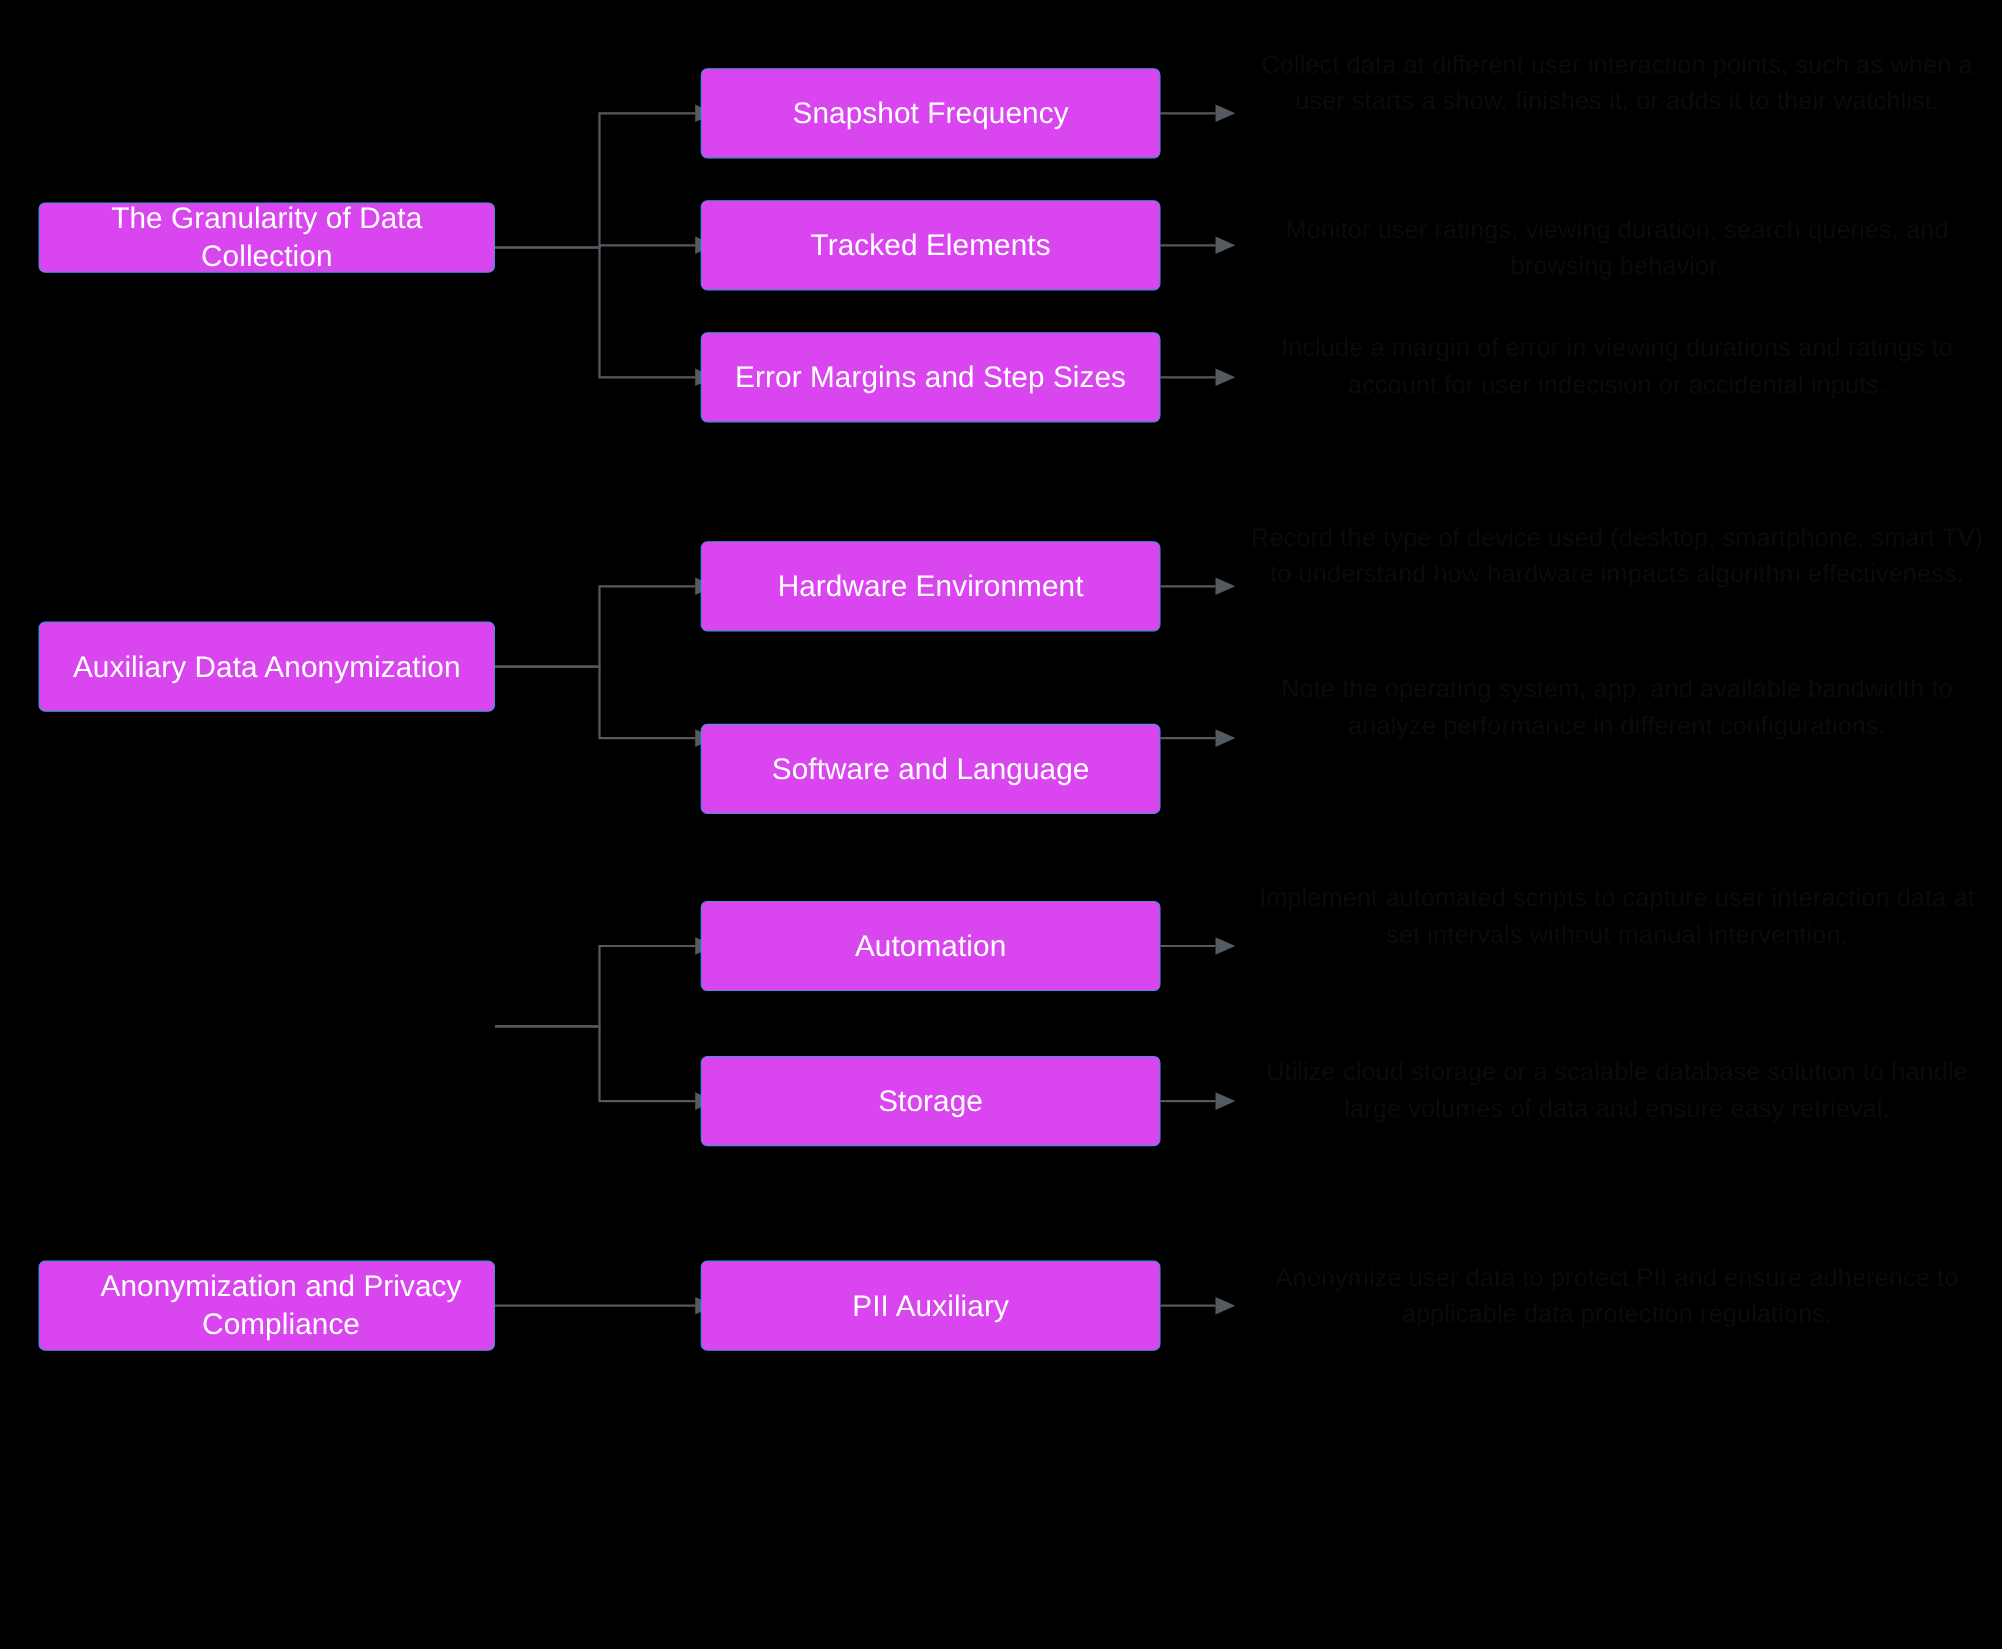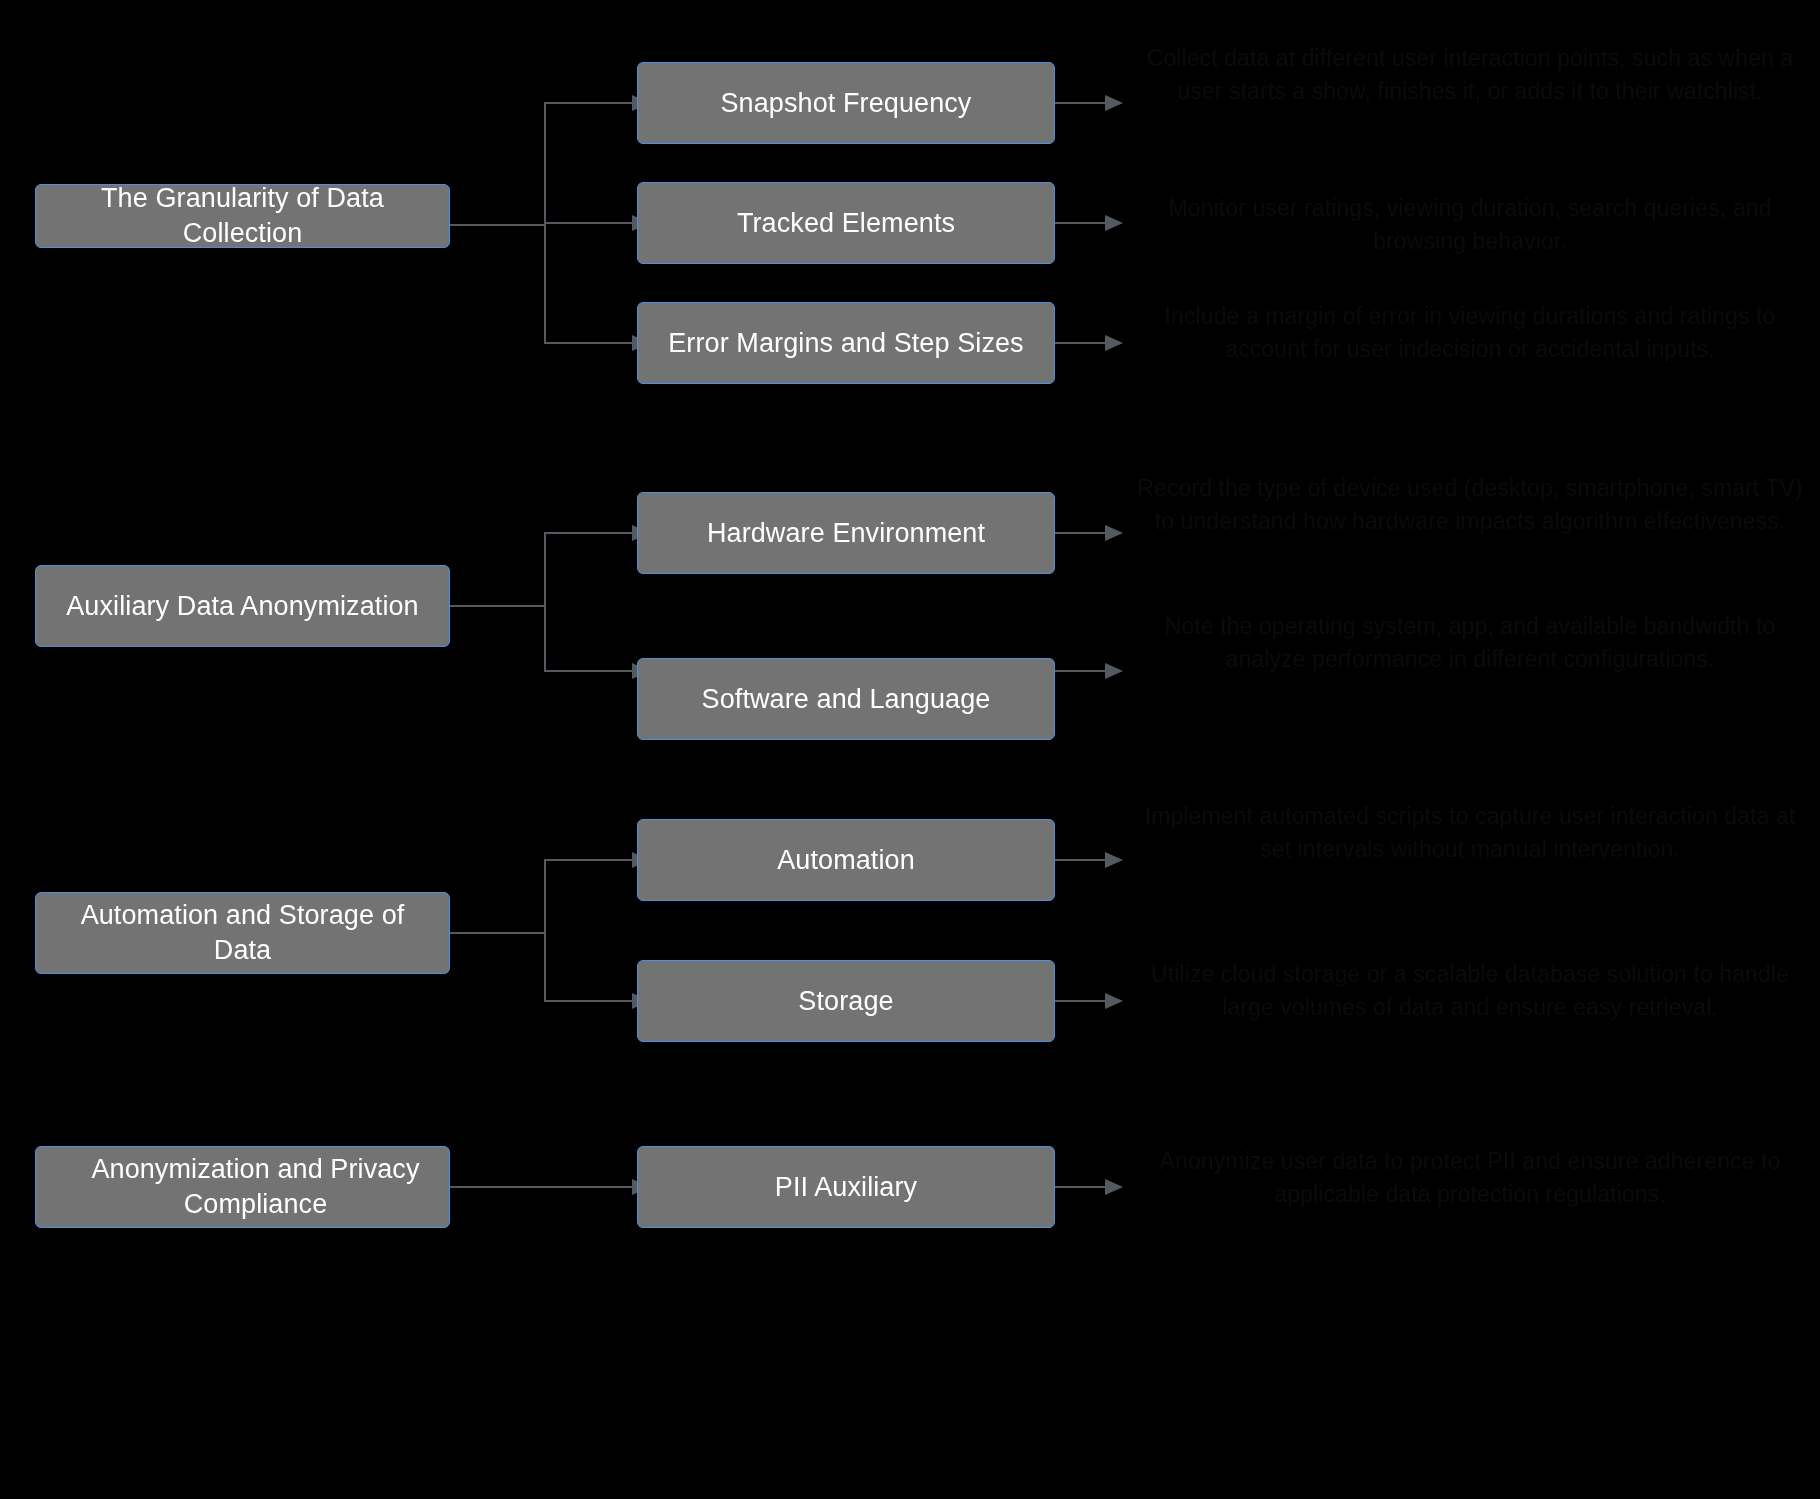--- a/index.html
+++ b/index.html
@@ -11,21 +11,21 @@
     overflow: hidden;
   }
   #canvas {
     position: relative;
     width: 1820px;
     height: 1499px;
     background: #000000;
   }
   .node {
     position: absolute;
-    background: #737373;
+    background: #d946ef;
     border: 1px solid #4a8fe0;
     border-radius: 6px;
     display: flex;
     align-items: center;
     justify-content: center;
     text-align: center;
     color: #ffffff;
     font-size: 27px;
     line-height: 1.28;
     padding: 6px 14px;
@@ -110,23 +110,20 @@
   </svg>
 
   <div class="node" style="left:35px; top:184px; width:415px; height:64px;">
     <span>The Granularity of Data Collection</span>
   </div>
 
   <div class="node" style="left:35px; top:565px; width:415px; height:82px;">
     <span>Auxiliary Data Anonymization</span>
   </div>
 
-  <div class="node" style="left:35px; top:892px; width:415px; height:82px;">
-    <span>Automation and Storage of Data</span>
-  </div>
 
   <div class="node" style="left:35px; top:1146px; width:415px; height:82px;padding-left:40px;">
     <span>Anonymization and Privacy Compliance</span>
   </div>
 
   <div class="node" style="left:637px; top:62px; width:418px; height:82px;">
     <span>Snapshot Frequency</span>
   </div>
 
   <div class="node" style="left:637px; top:182px; width:418px; height:82px;">

